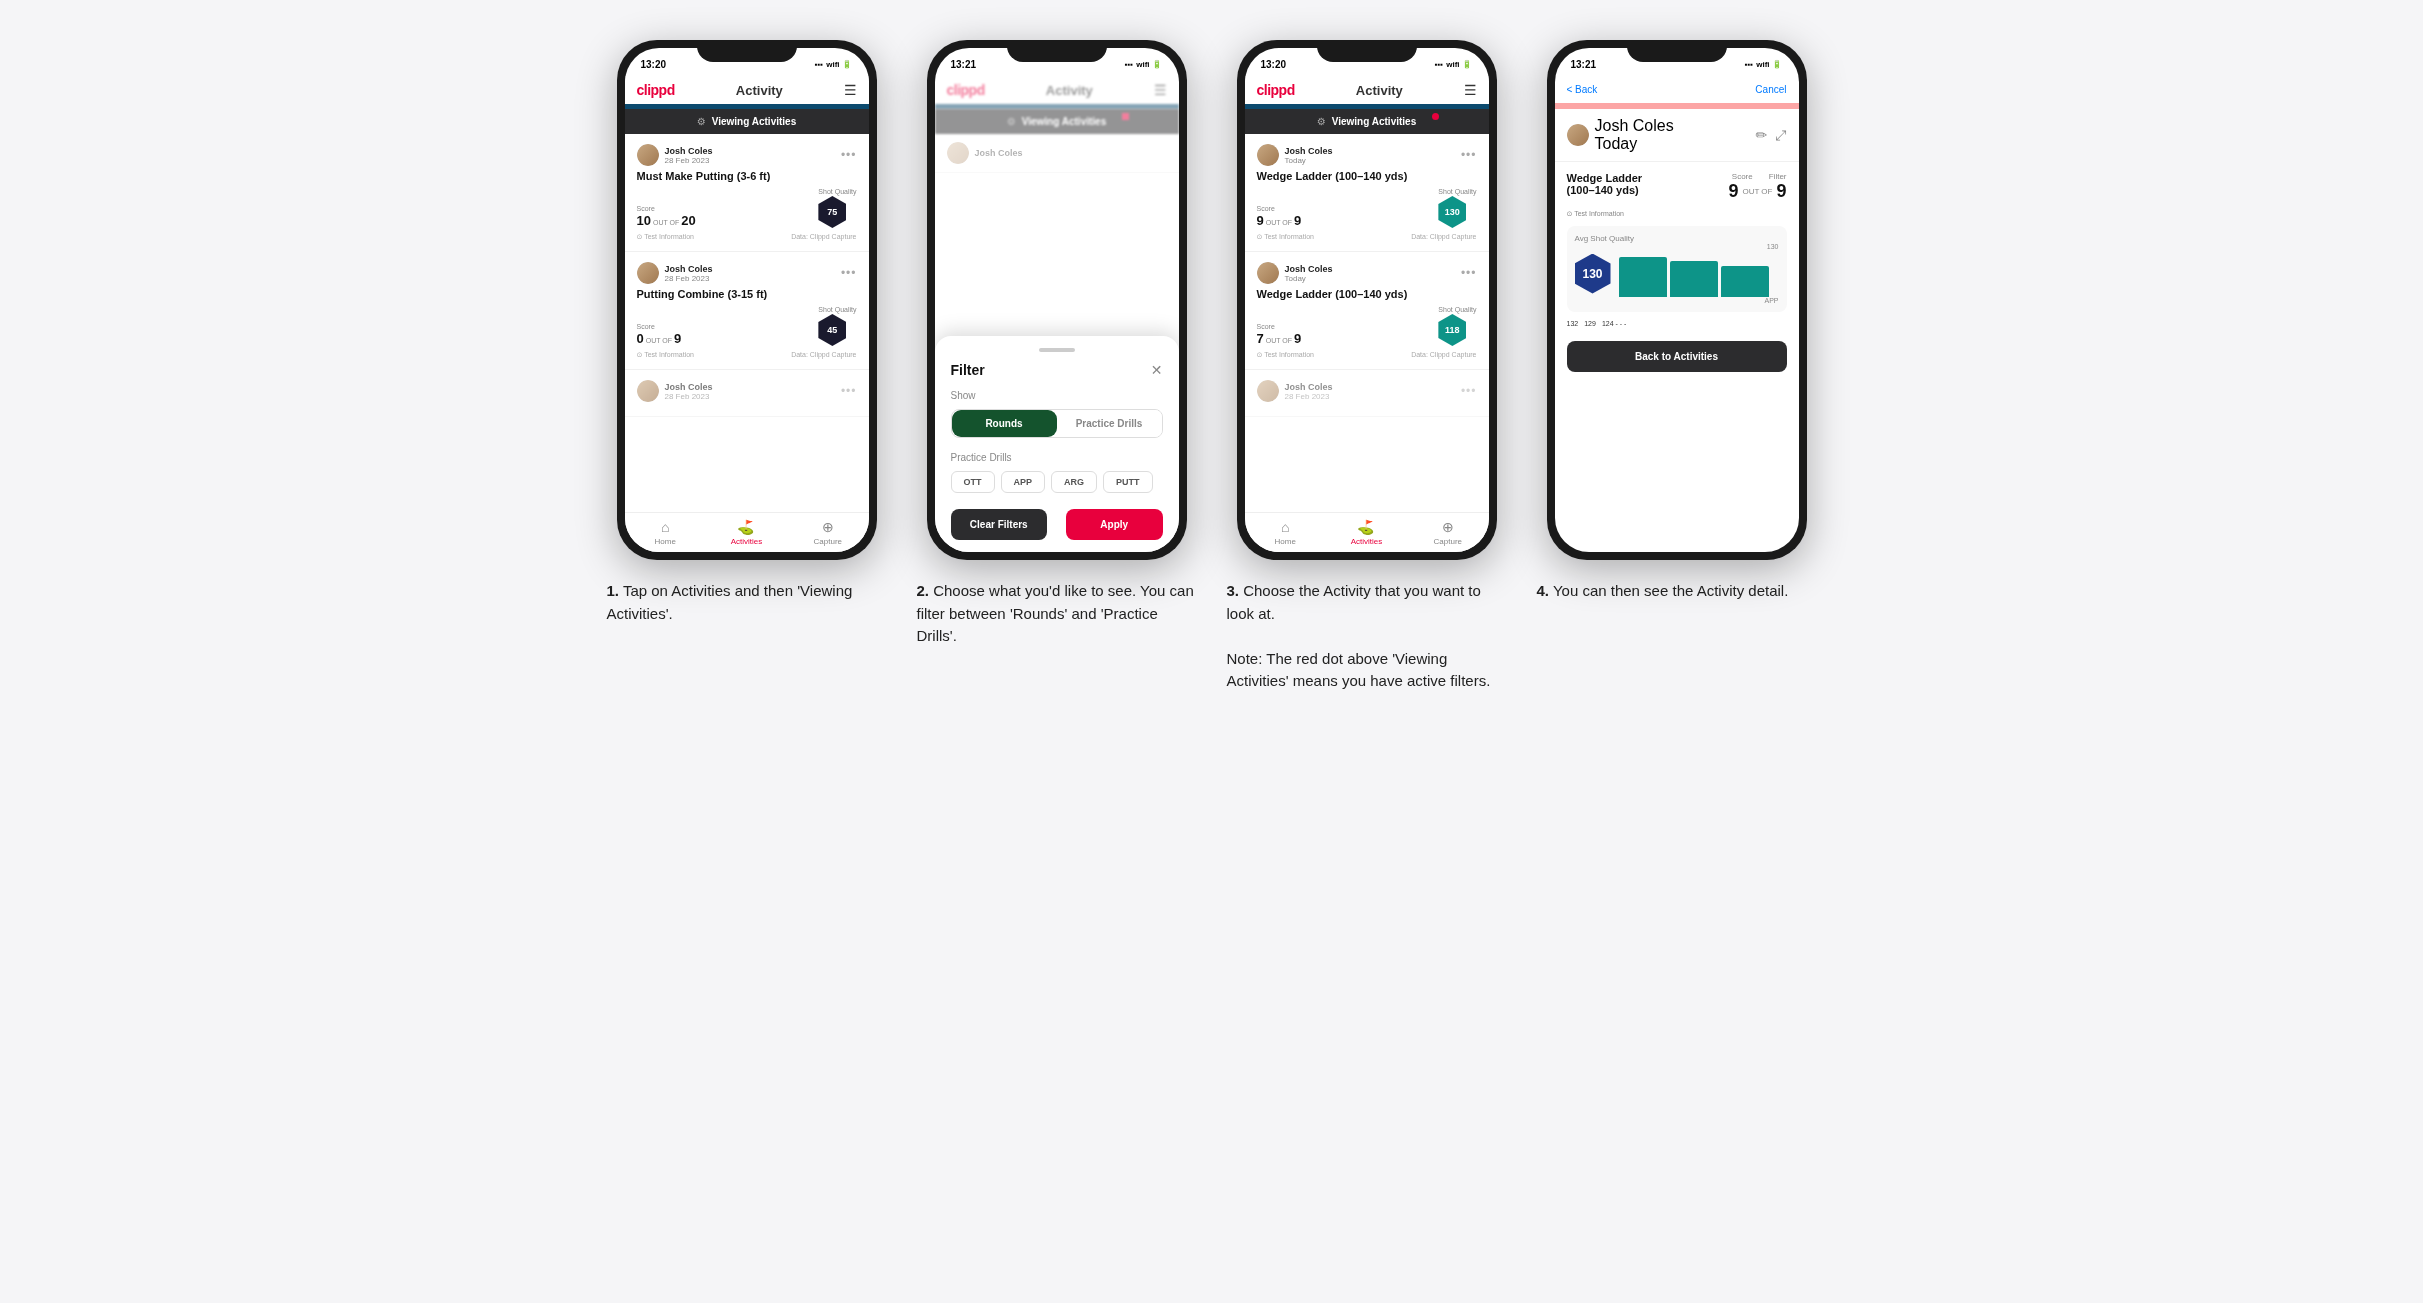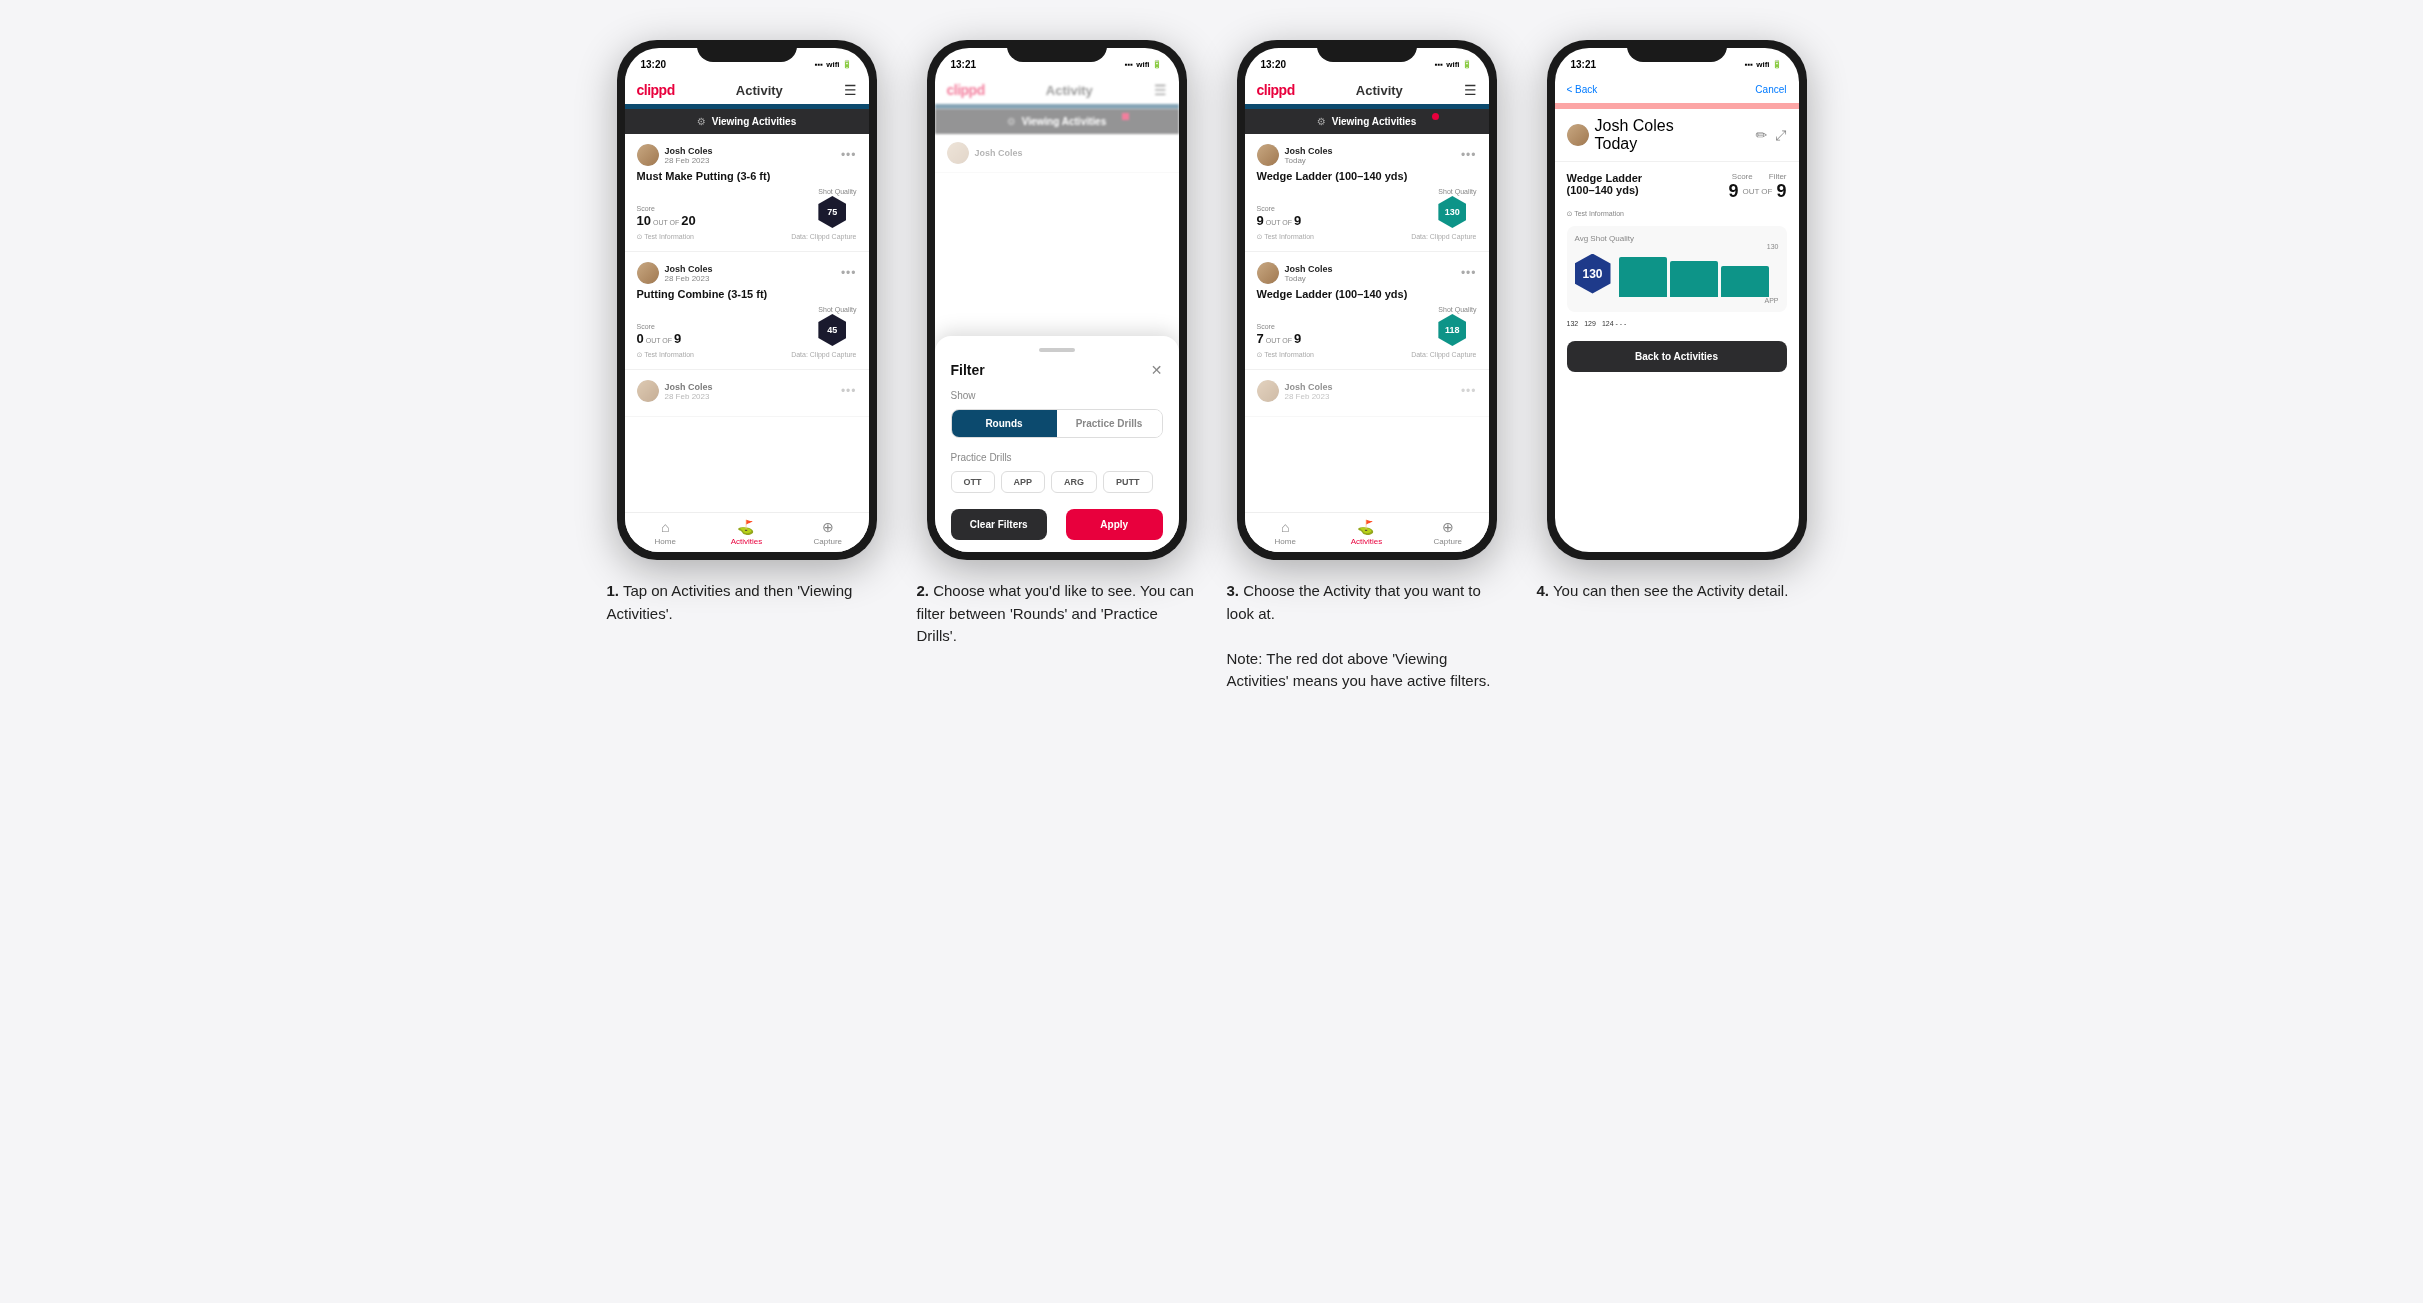--- a/index.html
+++ b/index.html
@@ -247,22 +247,23 @@
       padding: 8px;
       text-align: center;
       font-size: 10px;
       font-weight: 600;
       background: #fff;
       color: #888;
       cursor: pointer;
       border: none;
     }
     .filter-toggle.active {
-      background: #0c4a6e;
+      background: #14532d;
       color: #fff;
+      border-radius: 9px;
     }
     .practice-drill-chips {
       display: flex;
       gap: 6px;
       flex-wrap: wrap;
       margin-bottom: 16px;
     }
     .drill-chip {
       padding: 5px 12px;
       border: 1px solid #ddd;

